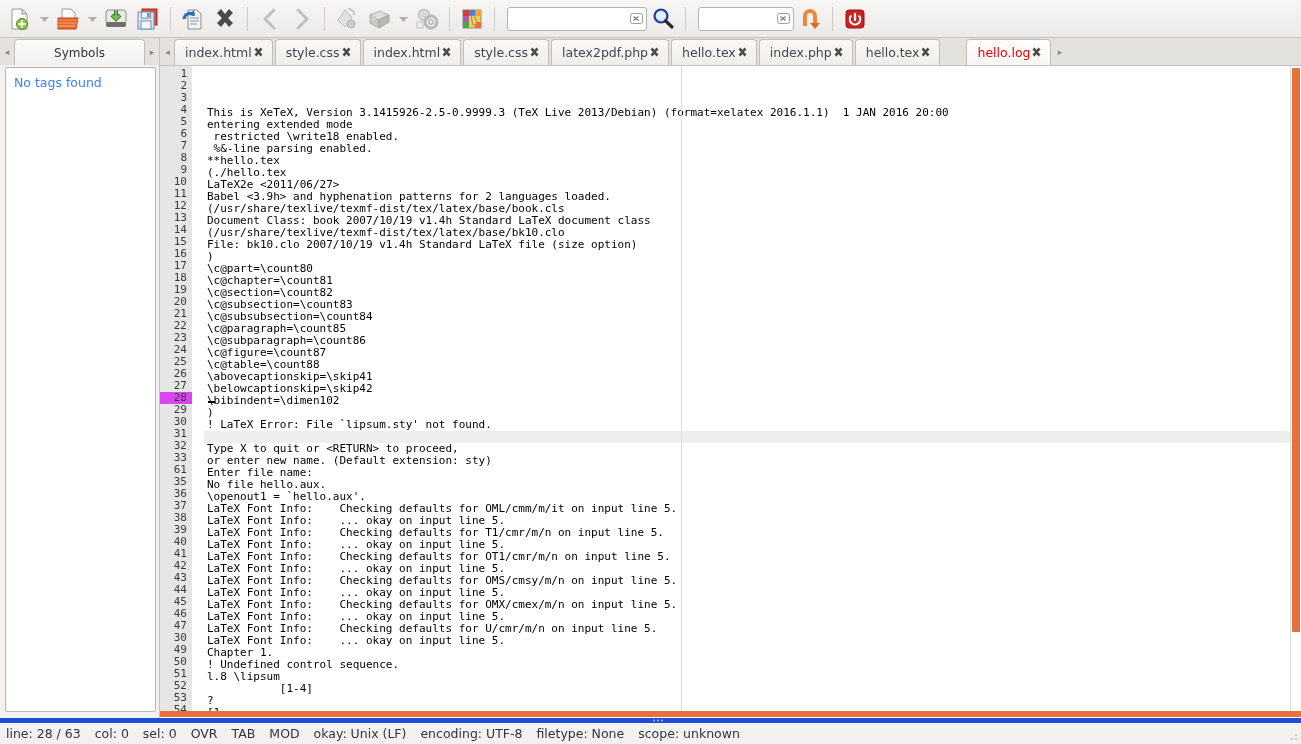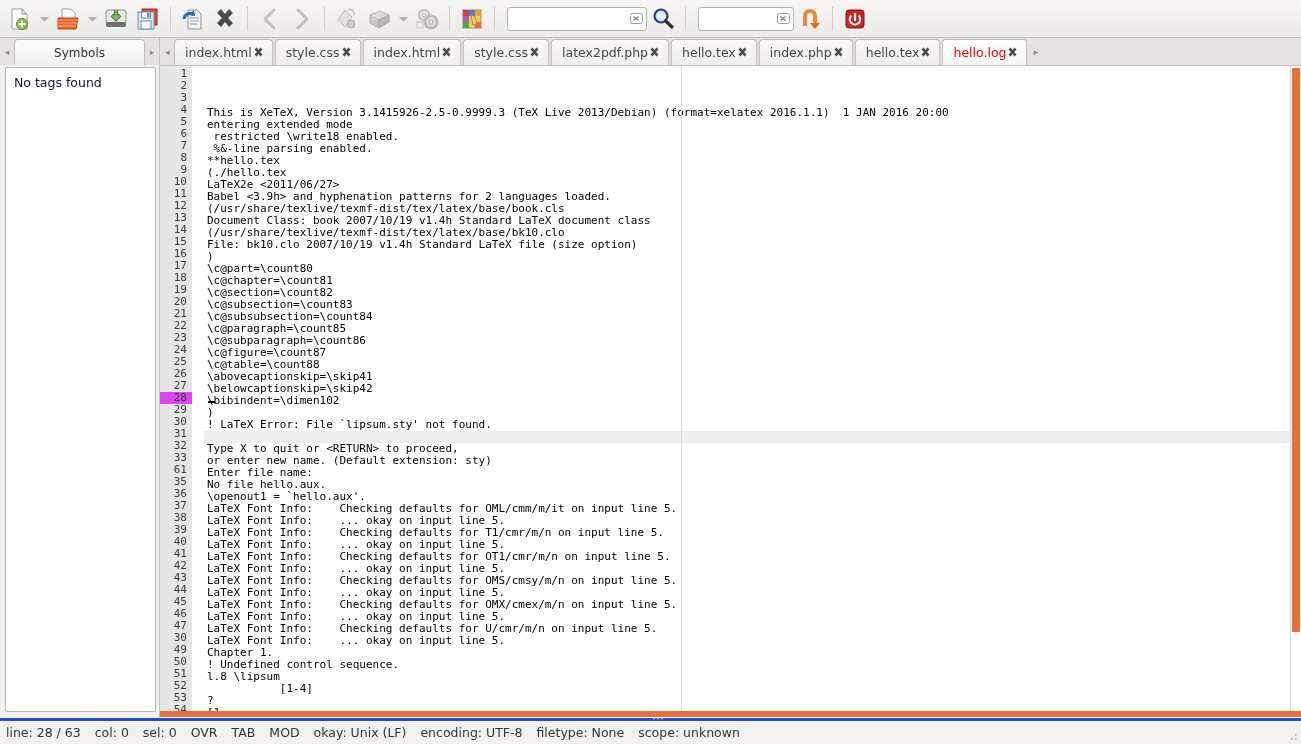--- a/index.html
+++ b/index.html
@@ -80,21 +80,21 @@
   }
   .side-panel {
     flex: 1 1 auto; margin: 2px 3px 6px 5px;
     background: #ffffff;
     border: 1px solid #b9b5b0;
     border-radius: 2px;
     padding: 7px 8px;
     overflow: hidden;
   }
   .side-panel .empty {
-    font-size: 12.5px; color: #0f172a;
+    font-size: 12.5px; color: #3b82f6;
   }
 
   
   .editor-col { flex: 1 1 auto; display: flex; flex-direction: column; min-width: 0; }
 
   .doc-tabs {
     height: 27px; min-height: 27px;
     display: flex; align-items: flex-end;
     background: #e4e2df;
     padding-left: 1px;
@@ -113,20 +113,21 @@
     border-radius: 4px 4px 0 0;
     padding: 0 7px 0 10px;
     margin-right: 2px;
     font-size: 12.5px; color: #43474c;
     cursor: pointer; flex: 0 0 auto;
     white-space: nowrap;
   }
   .doc-tab.active {
     background: linear-gradient(#fefefe, #f7f6f4);
     color: #ee0000;
+    margin-left: 24px;
   }
   .tab-close {
     width: 13px; height: 13px; flex: 0 0 auto;
     display: flex; align-items: center; justify-content: center;
     cursor: pointer;
   }
 
   
   .code-wrap {
     flex: 1 1 auto; position: relative;
@@ -183,21 +184,21 @@
   }
   .hthumb {
     position: absolute; left: 0; top: 0; height: 6px;
     background: #e8703a;
   }
 
   
   .statusbar {
     height: 22px; min-height: 26px;
     background: #f2f1f0;
-    border-top: 3px solid #1d4ed8;
+    border-top: 5px solid #1d4ed8;
     display: flex; align-items: center;
     padding-left: 6px;
     font-size: 12.5px; color: #31363b;
     gap: 0;
     position: relative;
   }
   .statusbar .seg { padding-right: 14px; white-space: nowrap; }
   .grip {
     position: absolute; right: 3px; bottom: 3px;
     width: 12px; height: 10px;

